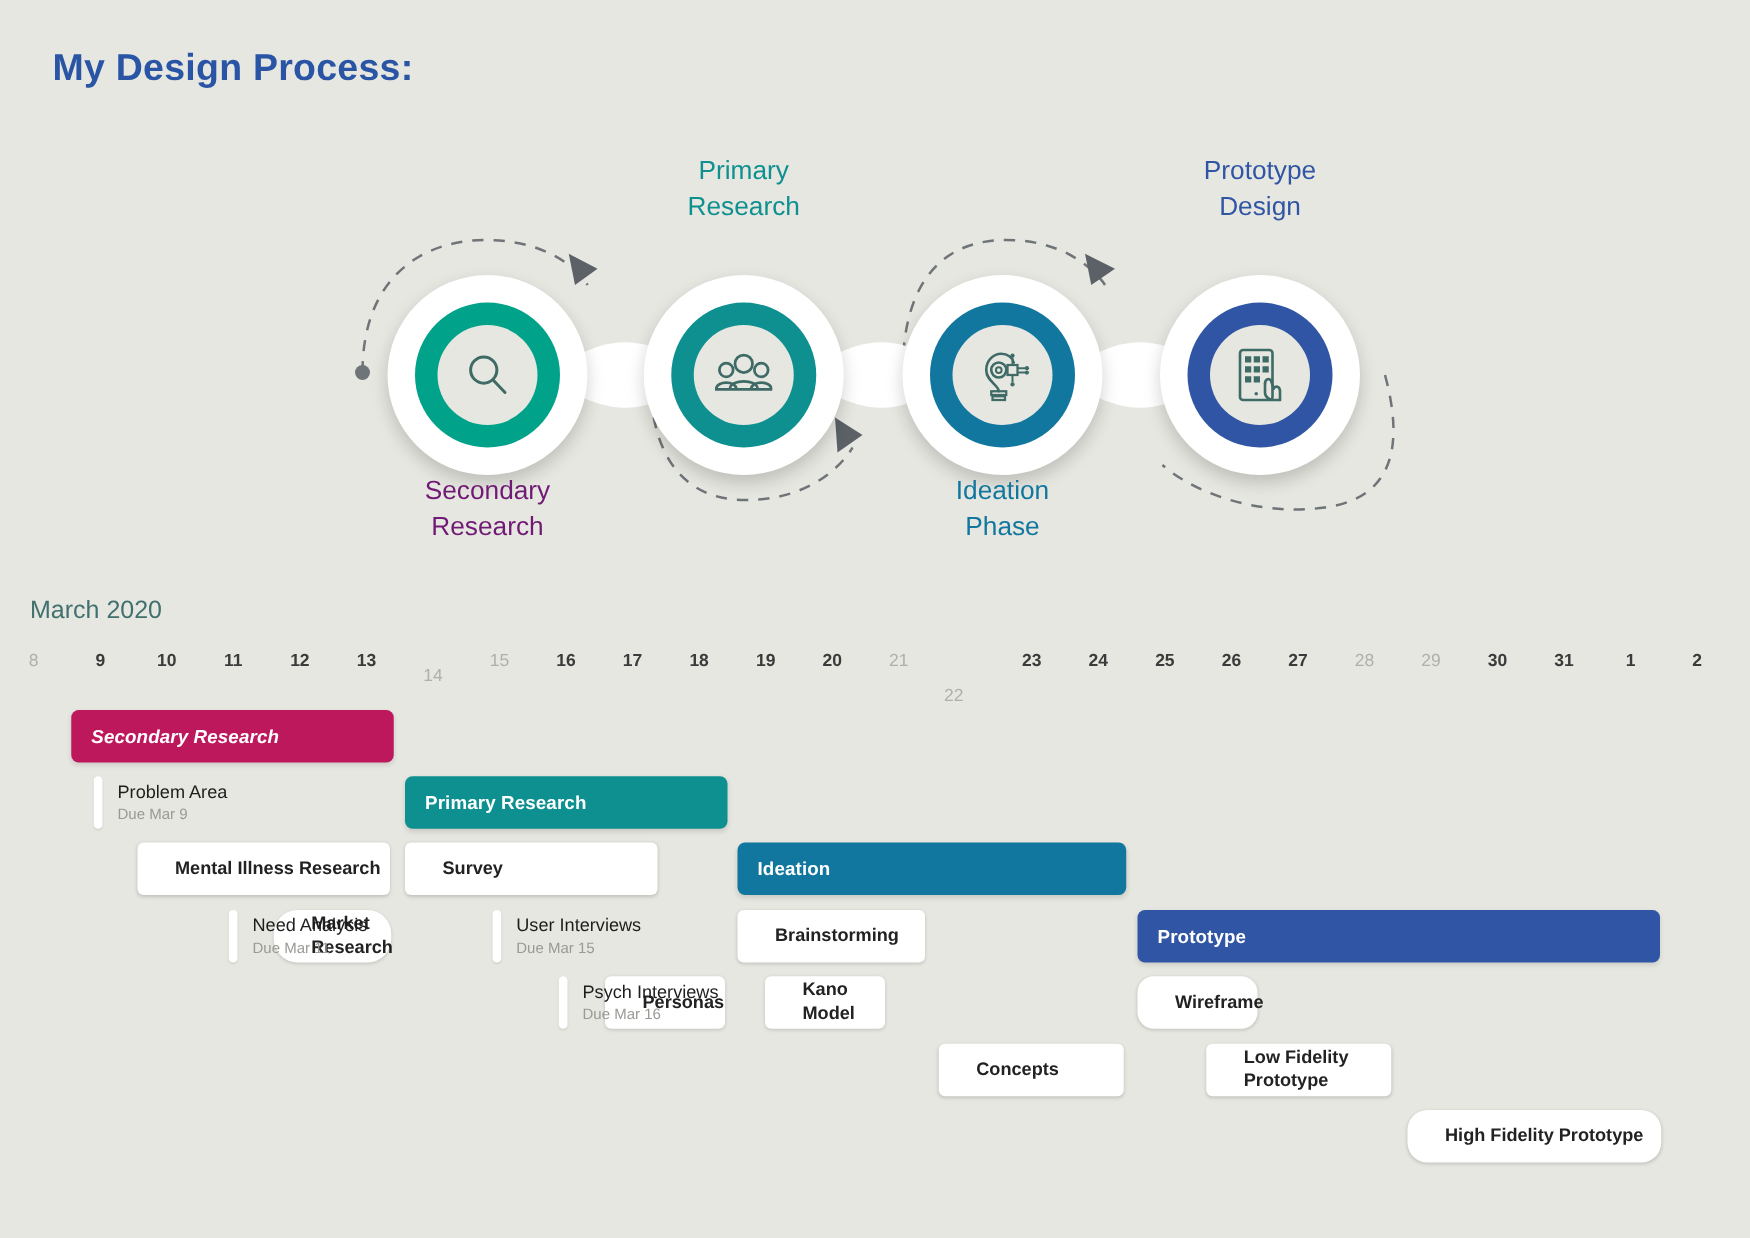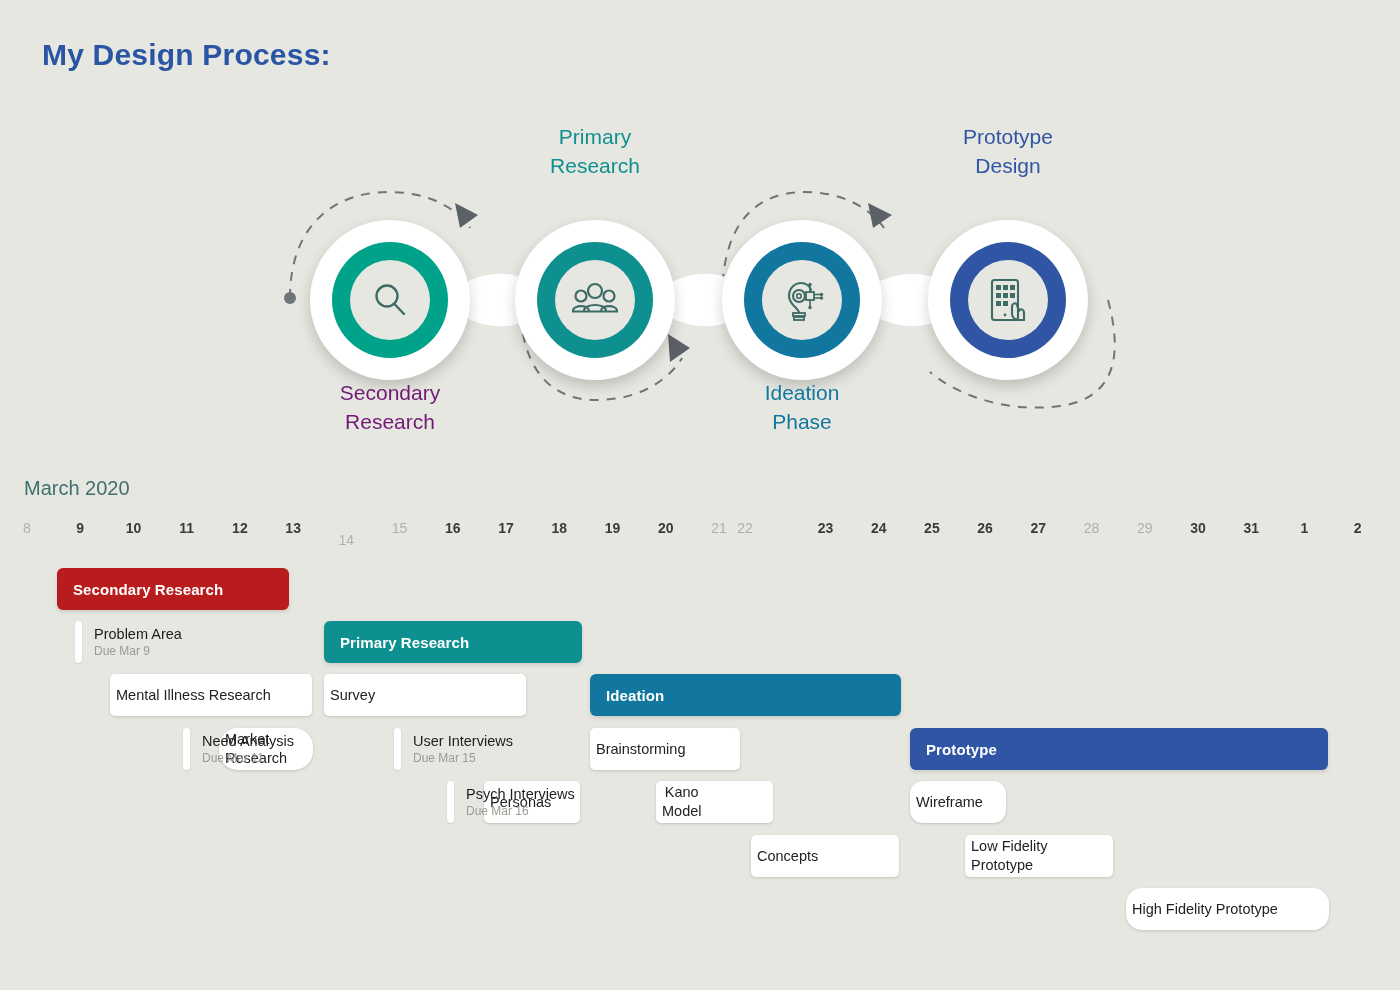--- a/index.html
+++ b/index.html
@@ -61,21 +61,21 @@
   .phase-bar .lbl{
     color:#fff;font-size:15px;font-weight:bold;padding-left:16px;
     letter-spacing:.1px;
   }
   .task-card{
     position:absolute;background:#fff;border-radius:5px;
     box-shadow:0 1px 3px rgba(0,0,0,.16);
     display:flex;align-items:center;
   }
   .task-card .tlbl{
-    font-size:14.5px;color:#222;padding-left:6px;line-height:19px;
+    font-size:14.5px;color:#222;padding-left:30px;line-height:19px;font-weight:bold;
   }
   .milestone{
     position:absolute;display:flex;align-items:center;
   }
   .milestone .mbar{
     width:7px;height:42px;background:#fff;border-radius:4px;flex:0 0 auto;
     box-shadow:0 1px 2px rgba(0,0,0,.12);
   }
   .milestone .mtext{padding-left:12px;}
   .milestone .mtitle{font-size:14.5px;color:#1d1d1d;line-height:18px;}
@@ -205,36 +205,36 @@
     <div class="date-tick" style="left: 219.92px;">12</div>
     <div class="date-tick" style="left: 273.15px;">13</div>
     <div class="date-tick weekend" style="left: 326.38px; margin-top: 12px;">14</div>
     <div class="date-tick weekend" style="left: 379.61px;">15</div>
     <div class="date-tick" style="left: 432.84px;">16</div>
     <div class="date-tick" style="left: 486.07px;">17</div>
     <div class="date-tick" style="left: 539.3px; text-align: center;">18</div>
     <div class="date-tick" style="left: 592.53px;">19</div>
     <div class="date-tick" style="left: 645.76px;">20</div>
     <div class="date-tick weekend" style="left: 698.99px;">21</div>
-    <div class="date-tick weekend" style="left: 725px;">22</div>
+    <div class="date-tick weekend" style="left: 743px; margin-top: 28px;">22</div>
     <div class="date-tick" style="left: 805.45px;">23</div>
     <div class="date-tick" style="left: 858.68px;">24</div>
     <div class="date-tick" style="left: 911.91px;">25</div>
     <div class="date-tick" style="left: 965.14px;">26</div>
     <div class="date-tick" style="left: 1018.37px;">27</div>
     <div class="date-tick weekend" style="left: 1071.6px;">28</div>
     <div class="date-tick weekend" style="left: 1124.83px;">29</div>
     <div class="date-tick" style="left: 1178.06px;">30</div>
     <div class="date-tick" style="left: 1231.29px;">31</div>
     <div class="date-tick" style="left: 1284.52px;">1</div>
     <div class="date-tick" style="left: 1337.75px;">2</div>
   </div>
 
 <div id="gantt">
-    <div class="phase-bar" style="left: 57px; top: 8px; width: 232px; background: #b91c1c;">
+    <div class="phase-bar" style="left: 57px; top: 8px; width: 258px; background: #be185d; font-style: italic;">
       <span class="lbl">Secondary Research</span>
     </div>
     <div class="phase-bar" style="left: 324px; top: 61px; width: 258px; background: rgb(15, 144, 144);">
       <span class="lbl">Primary Research</span>
     </div>
     <div class="phase-bar" style="left: 590px; top: 114px; width: 311px; background: rgb(17, 119, 158);">
       <span class="lbl">Ideation</span>
     </div>
     <div class="phase-bar" style="left: 910px; top: 168px; width: 418px; background: rgb(47, 85, 164);">
       <span class="lbl">Prototype</span>
@@ -250,21 +250,21 @@
     </div>
     <div class="task-card" style="left: 590px; top: 168px; width: 150px; height: 42px;">
       <span class="tlbl">Brainstorming</span>
     </div>
     <div class="task-card" style="left: 910px; top: 221px; width: 96px; height: 42px; border-radius: 13px;">
       <span class="tlbl">Wireframe</span>
     </div>
     <div class="task-card" style="left: 484px; top: 221px; width: 96px; height: 42px;">
       <span class="tlbl">Personas</span>
     </div>
-    <div class="task-card" style="left: 656px; top: 221px; width: 117px; height: 42px; text-align: center;">
+    <div class="task-card" style="left: 612px; top: 221px; width: 96px; height: 42px;">
       <span class="tlbl">Kano<br>Model</span>
     </div>
     <div class="task-card" style="left: 751px; top: 275px; width: 148px; height: 42px;">
       <span class="tlbl">Concepts</span>
     </div>
     <div class="task-card" style="left: 965px; top: 275px; width: 148px; height: 42px;">
       <span class="tlbl">Low Fidelity<br>Prototype</span>
     </div>
     <div class="task-card" style="left: 1126px; top: 328px; width: 203px; height: 42px; border-radius: 16px;">
       <span class="tlbl">High Fidelity Prototype</span>

